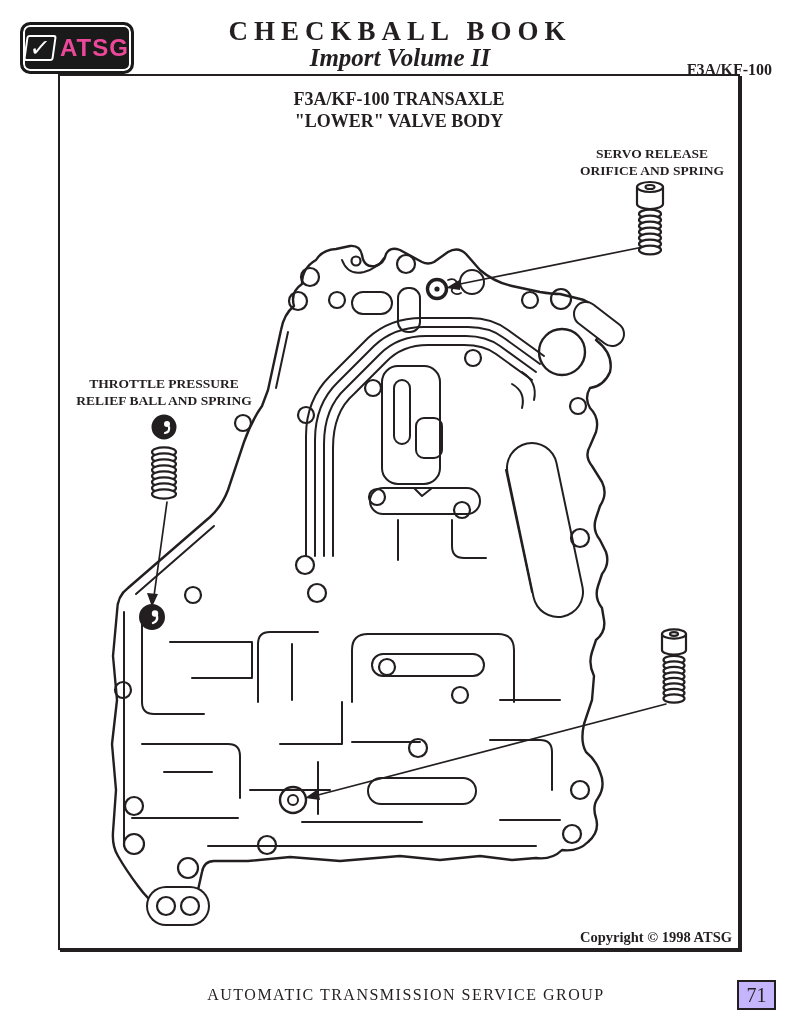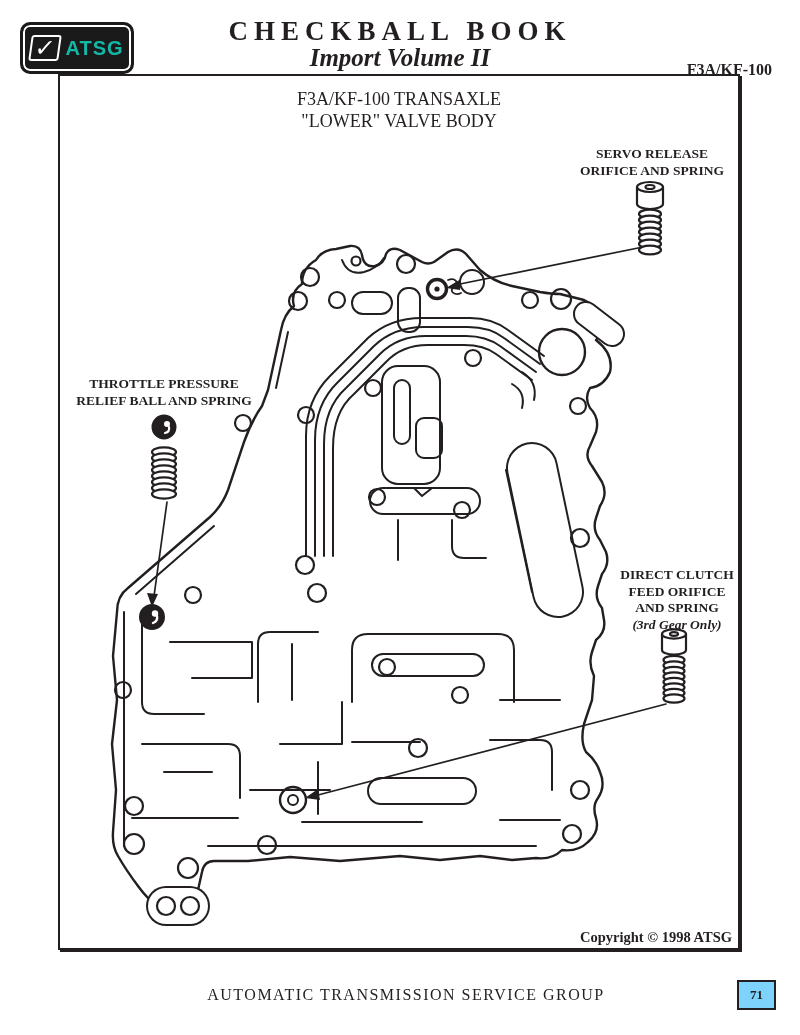--- a/index.html
+++ b/index.html
@@ -16,62 +16,62 @@
     box-shadow:inset 0 0 0 2px #ffffff;
     display:flex; align-items:center; justify-content:center; gap:5px;
   }
   .logo-check {
     width:30px; height:26px; border:2.5px solid #ffffff; border-radius:3px;
     transform:skewX(-8deg);
     color:#ffffff; font-family:"DejaVu Sans", sans-serif; font-weight:bold;
     font-size:24px; line-height:22px; text-align:center;
   }
   .logo-text {
-    color:#14b8a6; font-family:"Liberation Sans", sans-serif;
-    font-weight:bold; font-size:20px; letter-spacing:1px; font-stretch:condensed;
+    color:#ec4899; font-family:"Liberation Sans", sans-serif;
+    font-weight:bold; font-size:24px; letter-spacing:1px; font-stretch:condensed;
   }
   .main-title {
     position:absolute; left:0; right:0; top:16px; text-align:center;
     font-weight:bold; font-size:27px; letter-spacing:6px; white-space:nowrap;
   }
   .sub-title {
     position:absolute; left:0; right:0; top:44px; text-align:center;
     font-weight:bold; font-style:italic; font-size:25px;
   }
   .doc-code {
     position:absolute; right:28px; top:25px;
     font-weight:bold; font-size:16px;margin-top:36px;
   }
   
   .frame {
     position:absolute; left:58px; top:74px; width:682px; height:876px;
     border:2px solid #231f20; box-shadow:2px 2px 0 0 #231f20; background:#ffffff;
   }
   .diagram-title {
     position:absolute; left:58px; width:682px; top:88px; text-align:center;
-    font-weight:normal; font-size:18px; line-height:22px;
+    font-weight:bold; font-size:18px; line-height:22px;
   }
   .callout {
     position:absolute; text-align:center; font-weight:bold; font-size:13.5px;
     line-height:16.5px;
   }
   .callout .note { font-style:italic; font-weight:bold; }
   .copyright {
     position:absolute; right:68px; top:929px;
     font-weight:bold; font-size:14.5px;
   }
   
   .footer-org {
     position:absolute; left:0; right:0; top:986px; text-align:center;
     font-size:16px; letter-spacing:1.5px;margin-left:12px;
   }
   .page-num-box {
     position:absolute; left:737px; top:980px; width:39px; height:30px;
     border:2.5px solid #231f20; display:flex; align-items:center; justify-content:center;
-    font-weight:bold; font-size:13px; background:#7dd3fc;
+    font-weight:normal; font-size:20px; background:#c4b5fd;
   }
   svg.art { position:absolute; left:0; top:0; pointer-events:none; }
 </style>
 </head>
 <body>
 
 <div class="page">
 
   <div class="logo">
     <span class="logo-check">✓</span>
@@ -280,25 +280,19 @@
   <div class="callout" style="left:58px; top:376px; width:212px;">
     <div>THROTTLE PRESSURE</div>
     <div>RELIEF BALL AND SPRING</div>
   </div>
 
   <div class="callout" style="left:538px; top:146px; width:228px;">
     <div>SERVO RELEASE</div>
     <div>ORIFICE AND SPRING</div>
   </div>
 
-  <div class="callout" style="left:592px; top:567px; width:170px;">
-    <div>DIRECT CLUTCH</div>
-    <div>FEED ORIFICE</div>
-    <div>AND SPRING</div>
-    <div class="note">(3rd Gear Only)</div>
-  </div>
 
   <div class="copyright">Copyright © 1998  ATSG</div>
 
   <div class="footer-org">AUTOMATIC TRANSMISSION SERVICE GROUP</div>
   <div class="page-num-box">71</div>
 
 </div>
 
 </body></html>

